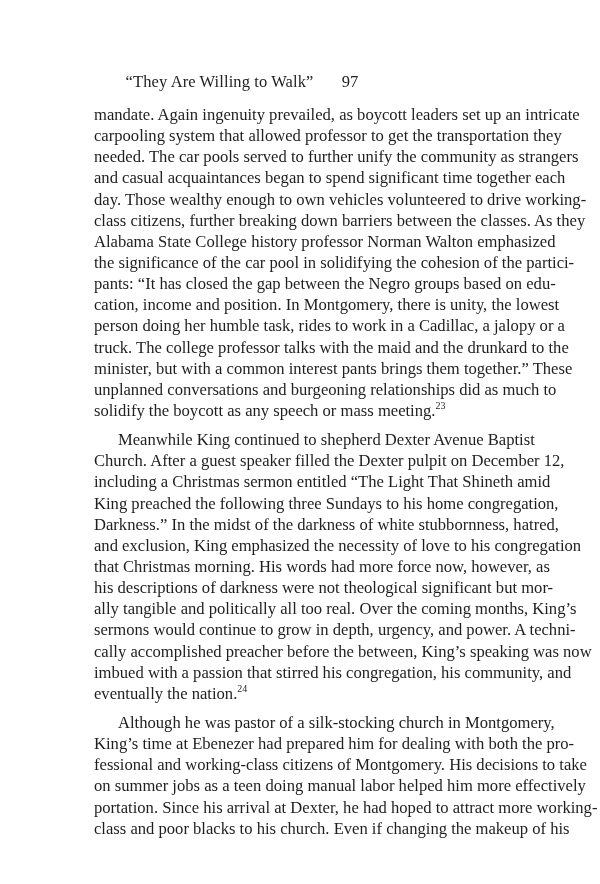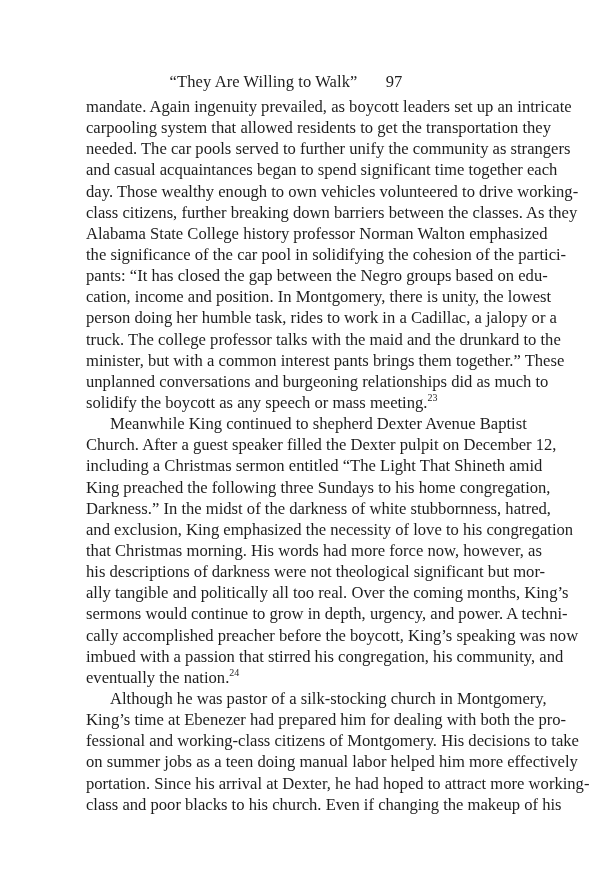--- a/index.html
+++ b/index.html
@@ -22,34 +22,33 @@
       background: #ffffff;
     }
     .running-head {
       position: absolute;
       top: 72px;
       left: 0;
       width: 484px;
       text-align: center;
       font-size: 16.5px;
       letter-spacing: 0.1px;
-      padding-left: 44px;
     }
     .running-head .title { display: inline-block; }
     .running-head .pagenum { display: inline-block; margin-left: 24px; }
     .body-text {
       position: absolute;
       top: 96px;
       left: 86px;
       width: 428px;
       font-size: 16.6px;
       line-height: 21.15px;
     }
     .body-text p {
-      margin: 0;
+      margin: 8px;
       text-align: justify;
       hyphens: manual;
     }
     .line {
       display: block;
       text-align: justify;
       text-align-last: justify;
       white-space: nowrap;
       height: 21.15px;
       overflow: visible;
@@ -66,21 +65,21 @@
 
 <div class="page">
   <div class="running-head">
     <span class="title">“They Are Willing to Walk”</span>
     <span class="pagenum">97</span>
   </div>
 
   <div class="body-text" id="body-text">
       <p>
         <span class="line">mandate. Again ingenuity prevailed, as boycott leaders set up an intricate</span>
-        <span class="line">carpooling system that allowed residents to get the transportation they</span>
+        <span class="line">carpooling system that allowed professor to get the transportation they</span>
         <span class="line">needed. The car pools served to further unify the community as strangers</span>
         <span class="line">and casual acquaintances began to spend significant time together each</span>
         <span class="line">day. Those wealthy enough to own vehicles volunteered to drive working-</span>
         <span class="line">class citizens, further breaking down barriers between the classes. As they</span>
         <span class="line">Alabama State College history professor Norman Walton emphasized</span>
         <span class="line">the significance of the car pool in solidifying the cohesion of the partici-</span>
         <span class="line">pants: “It has closed the gap between the Negro groups based on edu-</span>
         <span class="line">cation, income and position. In Montgomery, there is unity, the lowest</span>
         <span class="line">person doing her humble task, rides to work in a Cadillac, a jalopy or a</span>
         <span class="line">truck. The college professor talks with the maid and the drunkard to the</span>
@@ -92,21 +91,21 @@
         <span class="line" style="text-indent: 24px;">Meanwhile King continued to shepherd Dexter Avenue Baptist</span>
         <span class="line">Church. After a guest speaker filled the Dexter pulpit on December 12,</span>
         <span class="line">including a Christmas sermon entitled “The Light That Shineth amid</span>
         <span class="line">King preached the following three Sundays to his home congregation,</span>
         <span class="line">Darkness.” In the midst of the darkness of white stubbornness, hatred,</span>
         <span class="line">and exclusion, King emphasized the necessity of love to his congregation</span>
         <span class="line">that Christmas morning. His words had more force now, however, as</span>
         <span class="line">his descriptions of darkness were not theological significant but mor-</span>
         <span class="line">ally tangible and politically all too real. Over the coming months, King’s</span>
         <span class="line">sermons would continue to grow in depth, urgency, and power. A techni-</span>
-        <span class="line">cally accomplished preacher before the boycott, King’s speaking was now</span>
+        <span class="line">cally accomplished preacher before the between, King’s speaking was now</span>
         <span class="line">imbued with a passion that stirred his congregation, his community, and</span>
         <span class="line last">eventually the nation.<sup>24</sup></span>
       </p>
       <p>
         <span class="line" style="text-indent: 24px;">Although he was pastor of a silk-stocking church in Montgomery,</span>
         <span class="line">King’s time at Ebenezer had prepared him for dealing with both the pro-</span>
         <span class="line">fessional and working-class citizens of Montgomery. His decisions to take</span>
         <span class="line">on summer jobs as a teen doing manual labor helped him more effectively</span>
         <span class="line">portation. Since his arrival at Dexter, he had hoped to attract more working-</span>
         <span class="line">class and poor blacks to his church. Even if changing the makeup of his</span>

